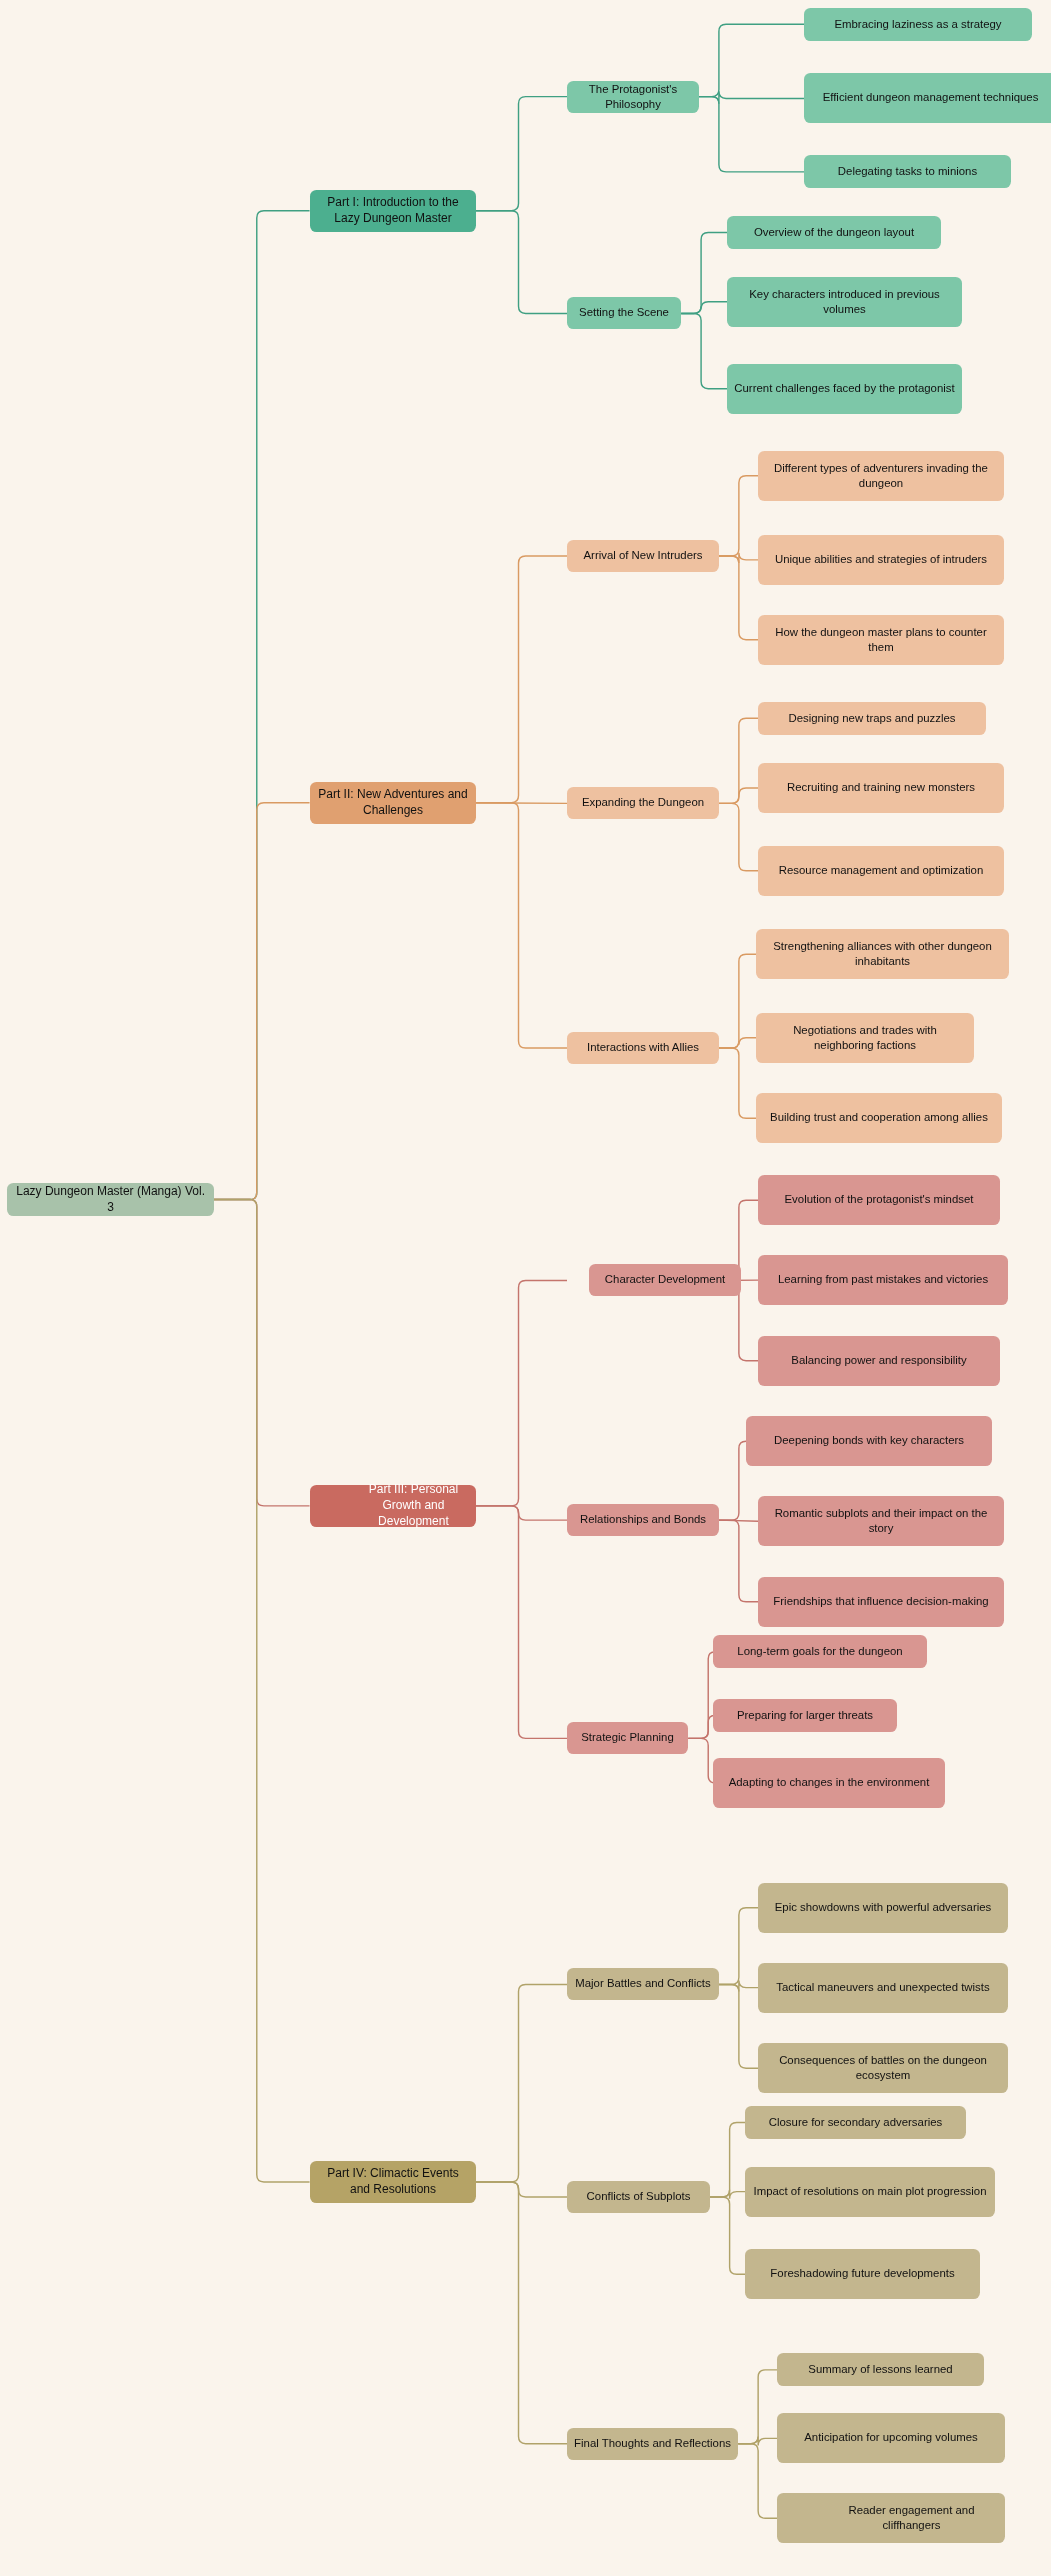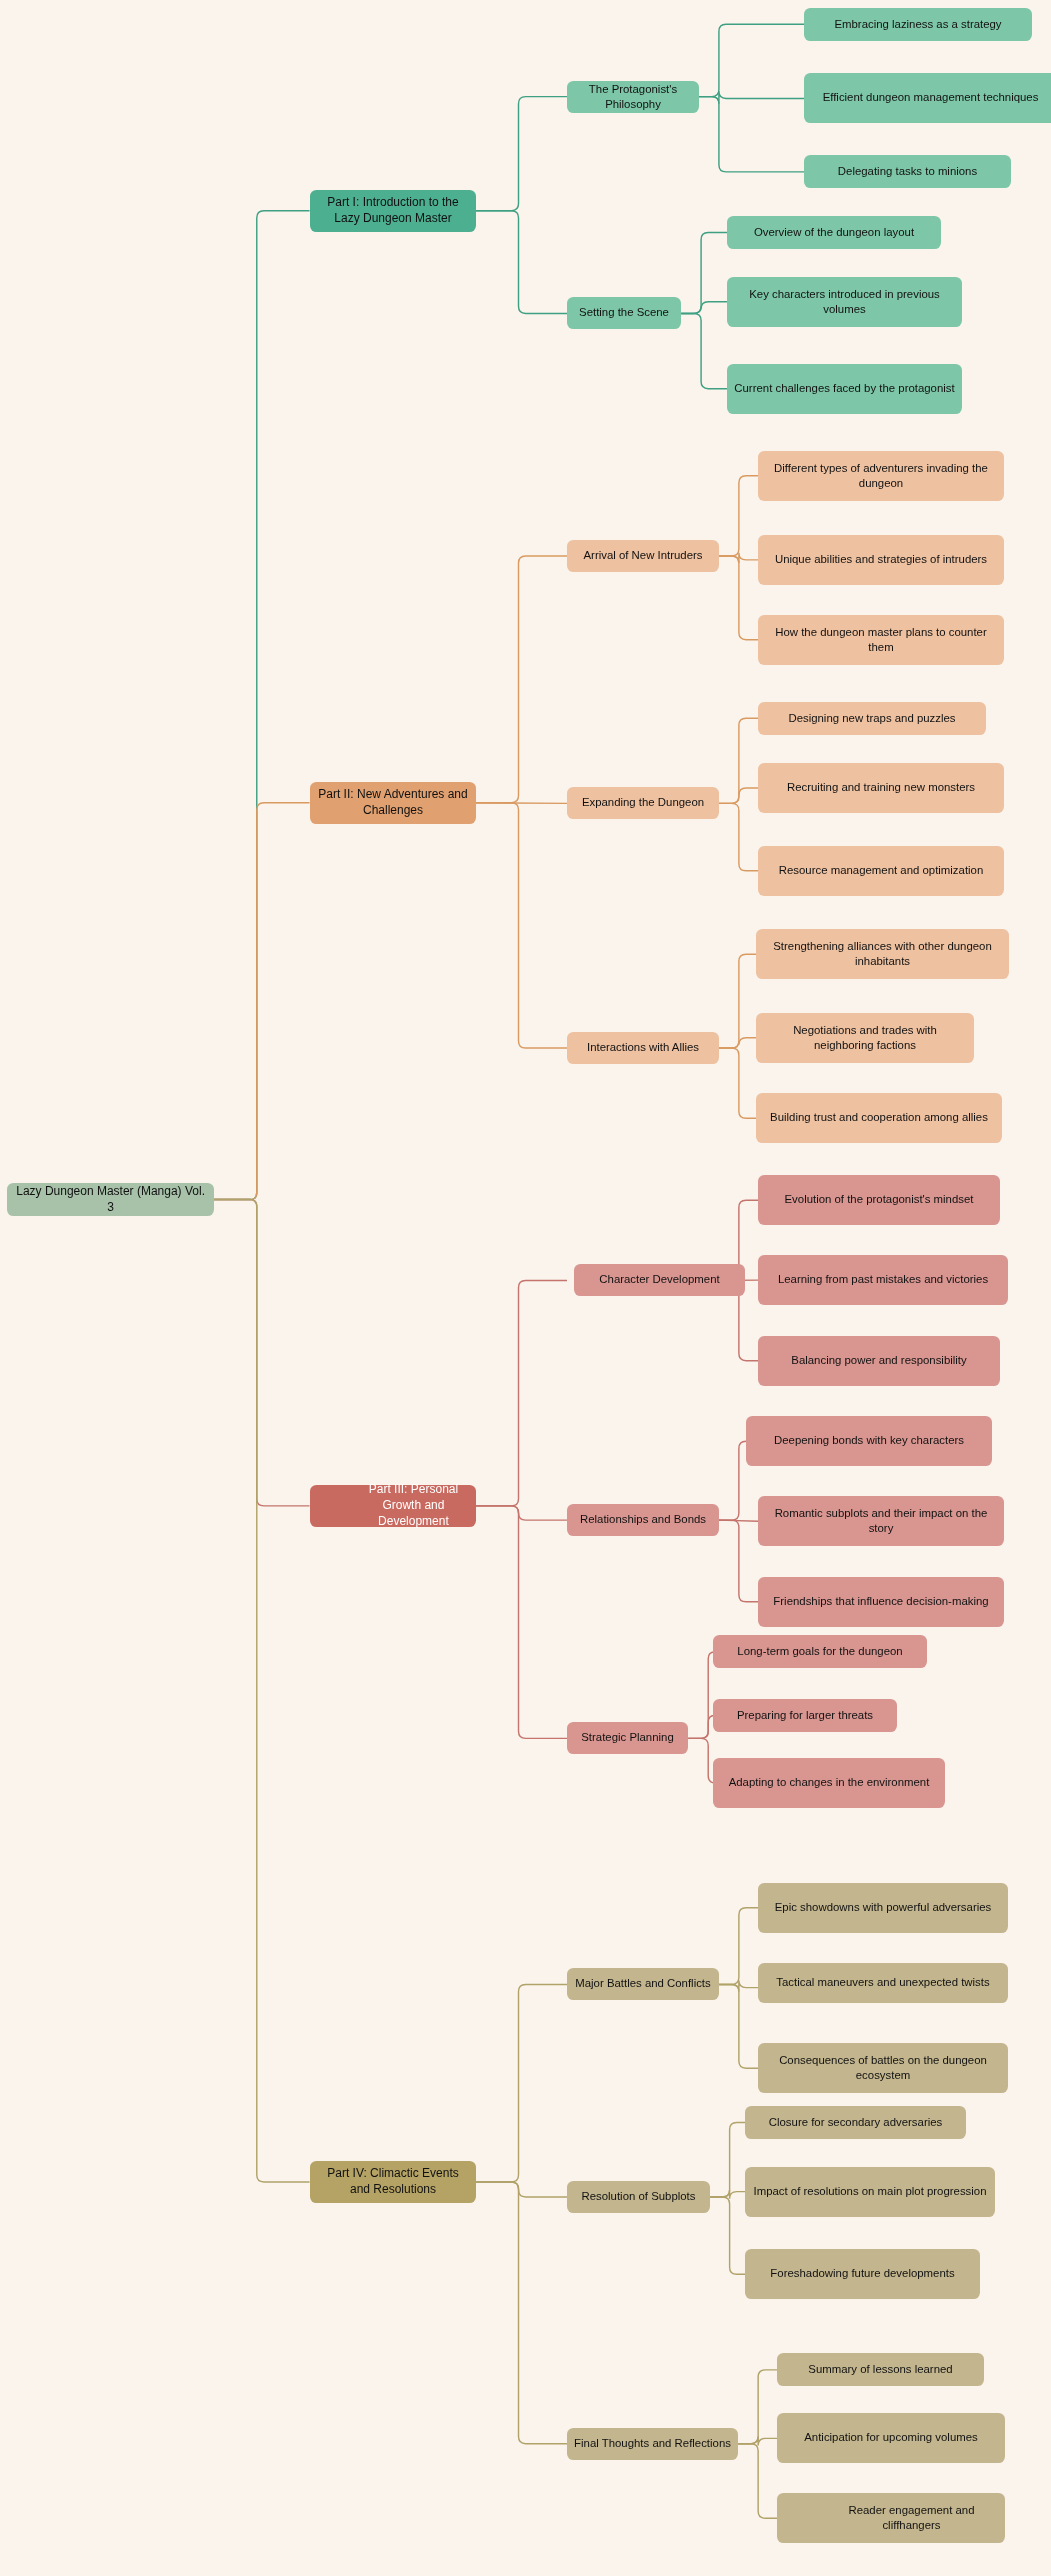--- a/index.html
+++ b/index.html
@@ -135,21 +135,21 @@
       </div>
       <div class="node leaf" style="left: 756px; top: 1013px; width: 218px; height: 50px; background: rgb(238, 193, 160);">
         <span>Negotiations and trades with neighboring factions</span>
       </div>
       <div class="node leaf" style="left: 756px; top: 1093px; width: 246px; height: 50px; background: rgb(238, 193, 160);">
         <span>Building trust and cooperation among allies</span>
       </div>
       <div class="node branch" style="left: 310px; top: 1485px; width: 166px; height: 42px; background: rgb(201, 106, 96); padding-left: 48px;">
         <span class="wtext">Part III: Personal Growth and Development</span>
       </div>
-      <div class="node sub" style="left: 574px; top: 1264px; width: 171px; height: 32px; background: rgb(217, 150, 145);">
+      <div class="node sub" style="left: 589px; top: 1264px; width: 152px; height: 32px; background: rgb(217, 150, 145);">
         <span>Character Development</span>
       </div>
       <div class="node leaf" style="left: 758px; top: 1175px; width: 242px; height: 50px; background: rgb(217, 150, 145);">
         <span>Evolution of the protagonist's mindset</span>
       </div>
       <div class="node leaf" style="left: 758px; top: 1255px; width: 250px; height: 50px; background: rgb(217, 150, 145);">
         <span>Learning from past mistakes and victories</span>
       </div>
       <div class="node leaf" style="left: 758px; top: 1336px; width: 242px; height: 50px; background: rgb(217, 150, 145);">
         <span>Balancing power and responsibility</span>
@@ -180,28 +180,28 @@
       </div>
       <div class="node branch" style="left: 310px; top: 2161px; width: 166px; height: 42px; background: rgb(181, 163, 102);">
         <span>Part IV: Climactic Events and Resolutions</span>
       </div>
       <div class="node sub" style="left: 567px; top: 1968px; width: 152px; height: 32px; background: rgb(195, 182, 142);">
         <span>Major Battles and Conflicts</span>
       </div>
       <div class="node leaf" style="left: 758px; top: 1883px; width: 250px; height: 50px; background: rgb(195, 182, 142);">
         <span>Epic showdowns with powerful adversaries</span>
       </div>
-      <div class="node leaf" style="left: 758px; top: 1963px; width: 250px; height: 40px; background: rgb(195, 182, 142);">
+      <div class="node leaf" style="left: 758px; top: 1963px; width: 250px; height: 50px; background: rgb(195, 182, 142);">
         <span>Tactical maneuvers and unexpected twists</span>
       </div>
       <div class="node leaf" style="left: 758px; top: 2043px; width: 250px; height: 50px; background: rgb(195, 182, 142);">
         <span>Consequences of battles on the dungeon ecosystem</span>
       </div>
       <div class="node sub" style="left: 567px; top: 2181px; width: 143px; height: 32px; background: rgb(195, 182, 142);">
-        <span>Resolution of Subplots</span>
+        <span>Conflicts of Subplots</span>
       </div>
       <div class="node leaf" style="left: 745px; top: 2106px; width: 221px; height: 33px; background: rgb(195, 182, 142);">
         <span>Closure for secondary adversaries</span>
       </div>
       <div class="node leaf" style="left: 745px; top: 2167px; width: 250px; height: 50px; background: rgb(195, 182, 142);">
         <span>Impact of resolutions on main plot progression</span>
       </div>
       <div class="node leaf" style="left: 745px; top: 2249px; width: 235px; height: 50px; background: rgb(195, 182, 142);">
         <span>Foreshadowing future developments</span>
       </div>

